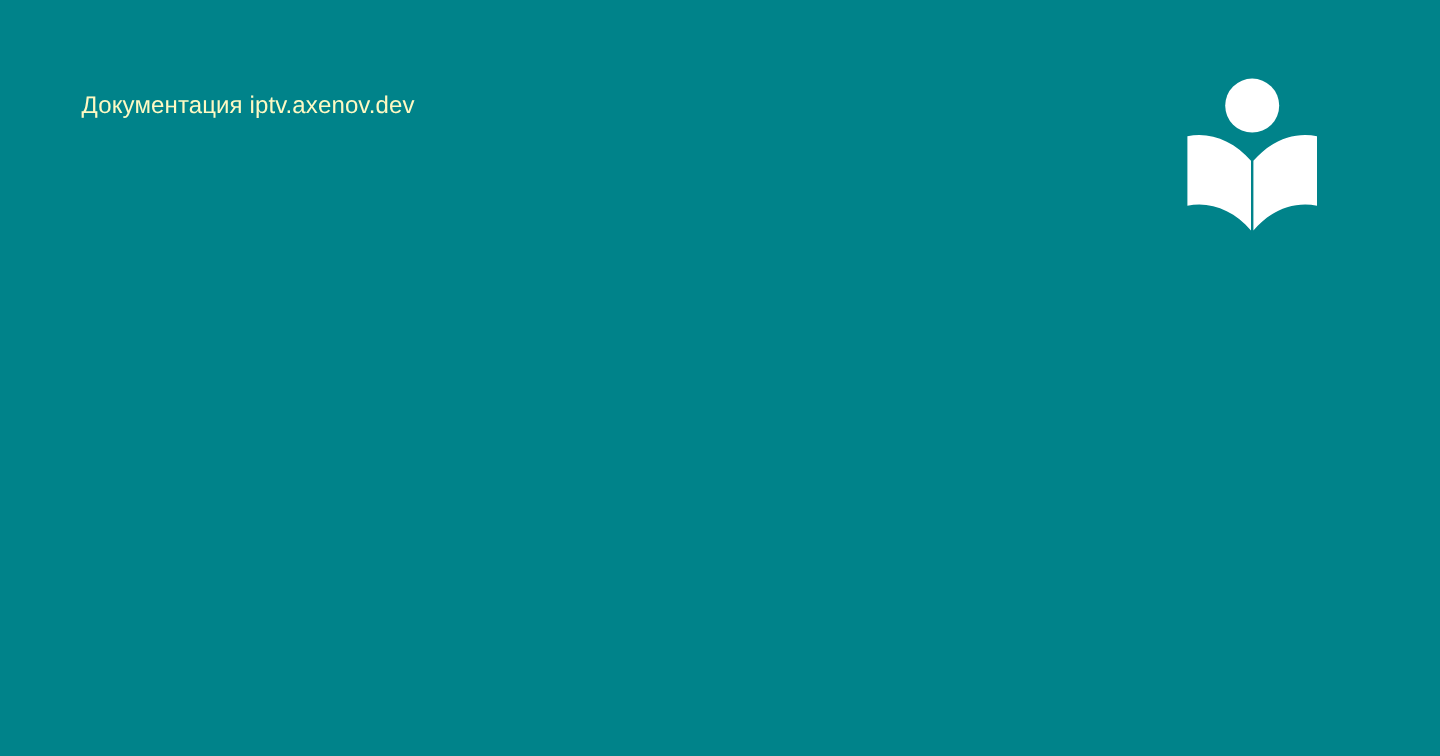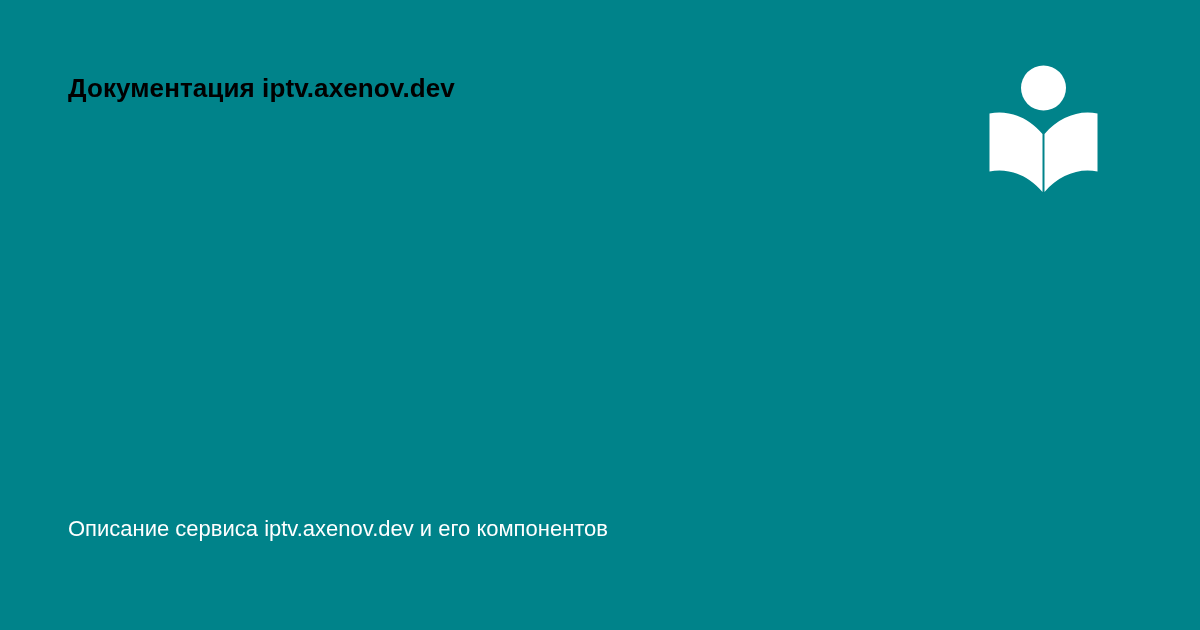--- a/index.html
+++ b/index.html
@@ -25,25 +25,25 @@
     color: #ffffff;
     overflow: hidden;
   }
 
   
   .site-title {
     position: absolute;
     left: 68px;
     top: 72px;
     margin: 0;
-    font-size: 26px;
+    font-size: 20px;
     line-height: 32px;
-    font-weight: bold;
+    font-weight: normal;
     letter-spacing: 0.1px;
-    color: #000000;
+    color: #fef9c3;
     white-space: nowrap;
   }
 
   
   .page-title {
     position: absolute;
     left: 64px;
     top: 168px;
     margin: 0;
     width: 1000px;
@@ -83,21 +83,20 @@
   }
 </style>
 </head>
 <body>
 
 <div class="card">
 
   <h2 class="site-title">Документация iptv.axenov.dev</h2>
 
 
-  <p class="description">Описание сервиса iptv.axenov.dev и его компонентов</p>
 
   <div class="logo">
     <svg viewBox="0 0 112 136" xmlns="http://www.w3.org/2000/svg" aria-hidden="true">
       <g fill="#ffffff">
         <circle cx="55.5" cy="26" r="22.5"></circle>
         <path d="M1.5 51.5
                  C 20 47.5, 40 55, 54.5 72
                  L 54.5 130
                  C 40 113, 20 105.5, 1.5 109.5
                  Z"></path>

